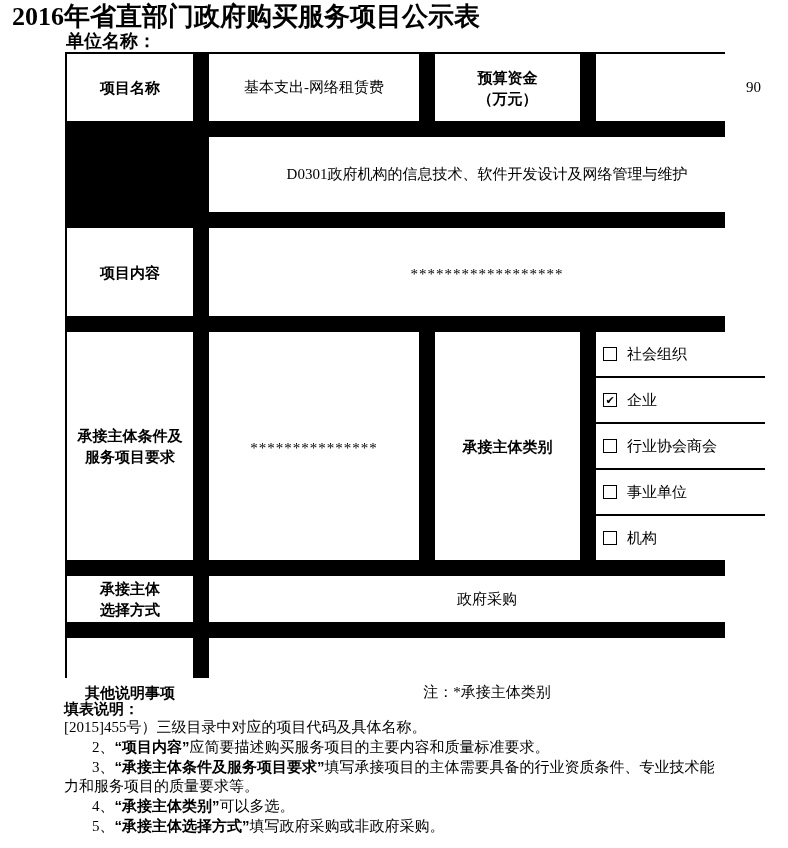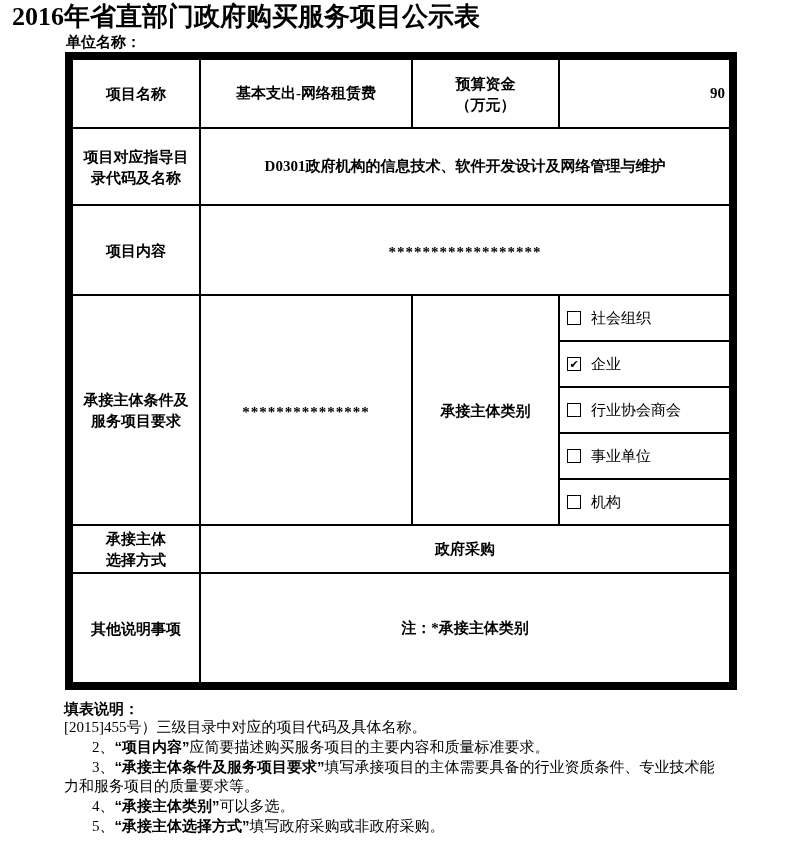--- a/index.html
+++ b/index.html
@@ -16,43 +16,42 @@
 
   .title {
     position: absolute; top: 1px; left: 12px; width: 100%;
     text-align: left;
     font-family: "Liberation Serif", "DejaVu Serif", serif;
     font-weight: bold; font-size: 26px; line-height: 32px;
     white-space: nowrap;
   }
   .unit-label {
     position: absolute; left: 66px; top: 33px;
-    font-size: 15px; line-height: 17px;
+    font-size: 18px; line-height: 17px;
   }
 
   .table-wrap {
     position: absolute; left: 65px; top: 52px;
     width: 656px; height: 622px;
-    background: #000000; padding: 8px;
+    background: #000000; padding: 2px;
     display: grid;
     grid-template-columns: 126px 210px 145px 169px;
     grid-template-rows: 67px 75px 88px 228px 46px 108px;
-    gap: 2px;
+    gap: 16px;
     box-sizing: content-box;
   }
   .cell {
     background: #ffffff;
     display: flex; align-items: center; justify-content: center;
     text-align: center;
     font-size: 15px; line-height: 21px;
     white-space: pre-line;
     overflow: hidden;
     padding: 0 4px;
     box-sizing: border-box;
-    font-weight: bold;
   }
   .cell.label { font-family: "Liberation Sans", "DejaVu Sans", sans-serif; font-weight: bold; }
   .cell.span3 { grid-column: 2 / 5; }
   .cell.num { justify-content: flex-end; padding-right: 4px; }
   .ast { position: relative; top: 2px; letter-spacing: 1px; }
 
   .cb-col {
     background: #000000;
     display: grid; grid-template-rows: repeat(5, 1fr); gap: 2px;
     padding: 0;
@@ -88,22 +87,20 @@
 <div class="unit-label sans">单位名称：</div>
 
 <div class="table-wrap">
 
   <div class="cell label">项目名称</div>
   <div class="cell serif">基本支出-网络租赁费</div>
   <div class="cell label">预算资金
 （万元）</div>
   <div class="cell serif num">90</div>
 
-  <div class="cell label">项目对应指导目
-录代码及名称</div>
   <div class="cell serif span3">D0301政府机构的信息技术、软件开发设计及网络管理与维护</div>
 
   <div class="cell label">项目内容</div>
   <div class="cell serif span3"><span class="ast">******************</span></div>
 
   <div class="cell label">承接主体条件及
 服务项目要求</div>
   <div class="cell serif"><span class="ast">***************</span></div>
   <div class="cell label">承接主体类别</div>
   <div class="cb-col">

